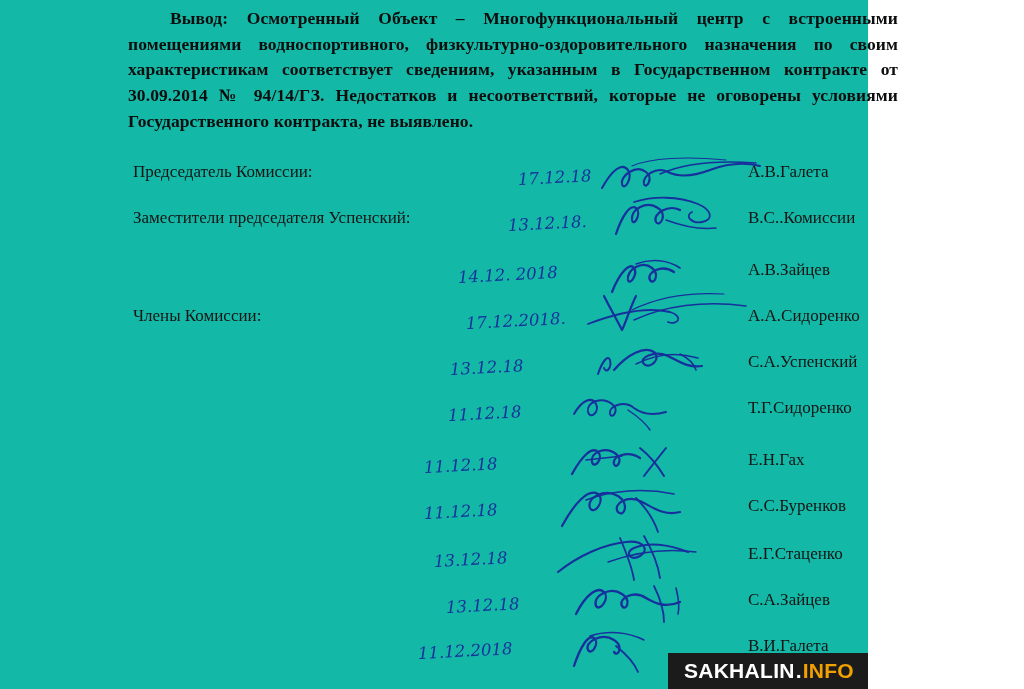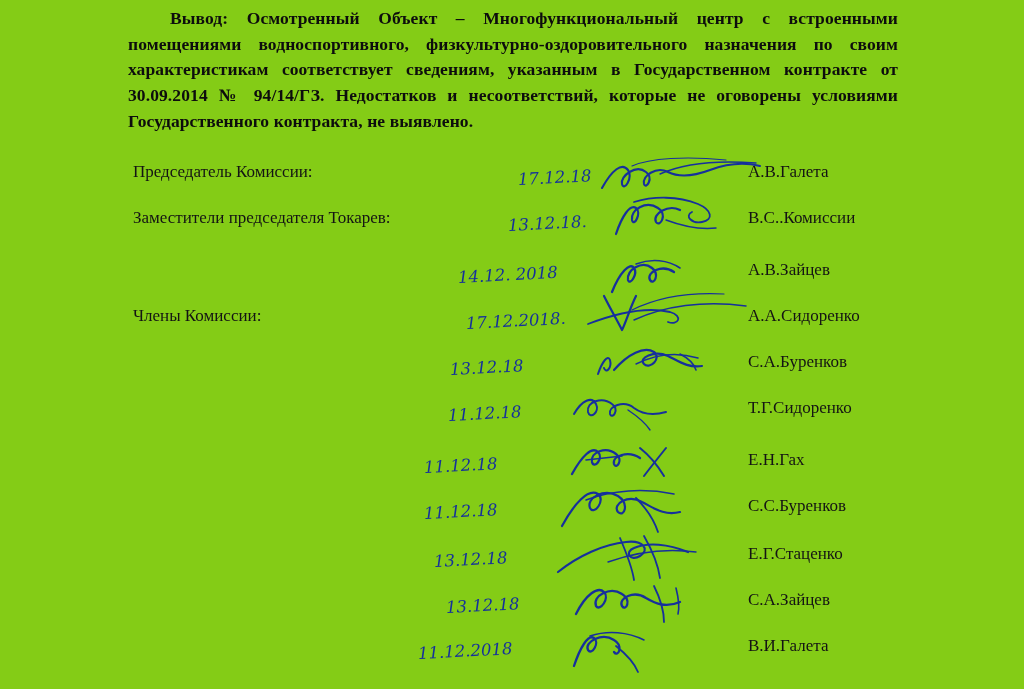--- a/index.html
+++ b/index.html
@@ -10,23 +10,23 @@
     width: 1024px;
     height: 689px;
     background: #ffffff;
     font-family: "Liberation Serif", serif;
     color: #111111;
     overflow: hidden;
     position: relative;
   }
   .page {
     position: relative;
-    width: 1024px;
+    width: 868px;
     height: 689px;
-    background: #84cc16;
+    background: #14b8a6;
   }
 
   
   .conclusion {
     position: absolute;
     left: 128px;
     top: 6px;
     width: 770px;
     font-size: 17.5px;
     line-height: 1.47;
@@ -142,21 +142,21 @@
       <span class="hand-date" style="left:518px; top:8px;">17.12.18</span>
       <svg class="sig-svg" style="left:598px; top:-8px;" width="170" height="48" viewBox="0 0 170 48">
         <path d="M4 34 C14 16 24 8 30 16 C35 24 26 38 24 30 C22 22 38 10 48 18 C56 24 48 36 46 30 C44 22 58 12 70 18 C82 24 96 22 112 16 C128 10 146 8 162 12" stroke-width="2.1"></path>
         <path d="M62 20 C84 10 118 6 158 9" stroke-width="1.4"></path>
         <path d="M34 12 C52 4 88 2 128 6" stroke-width="1.2"></path>
       </svg>
       <span class="name">А.В.Галета</span>
     </div>
 
     <div class="sig-row" style="top:58px;">
-      <span class="role">Заместители председателя Токарев:</span>
+      <span class="role">Заместители председателя Успенский:</span>
       <span class="hand-date" style="left:508px; top:8px;">13.12.18.</span>
       <svg class="sig-svg" style="left:606px; top:-14px;" width="140" height="52" viewBox="0 0 140 52">
         <path d="M10 40 C16 22 24 10 30 14 C36 18 28 34 26 26 C24 16 40 6 52 14 C62 20 54 34 50 28 C46 20 62 10 74 16" stroke-width="2.2"></path>
         <path d="M28 8 C48 2 72 2 92 10 C106 16 108 26 96 28 C86 30 78 22 86 18" stroke-width="1.8"></path>
         <path d="M60 26 C76 32 92 36 110 34" stroke-width="1.4"></path>
       </svg>
       <span class="name">В.С..Комиссии</span>
     </div>
 
     <div class="sig-row" style="top:110px;">
@@ -183,21 +183,21 @@
 
     <div class="sig-row" style="top:202px;">
       <span class="role"></span>
       <span class="hand-date" style="left:450px; top:8px;">13.12.18</span>
       <svg class="sig-svg" style="left:584px; top:-12px;" width="140" height="50" viewBox="0 0 140 50">
         <path d="M14 34 C18 22 24 14 26 20 C28 28 22 34 20 28" stroke-width="2"></path>
         <path d="M30 30 C44 14 60 6 70 12 C78 18 66 30 60 24 C54 18 70 10 84 16 C96 22 104 28 118 26" stroke-width="2.2"></path>
         <path d="M52 24 C72 14 94 12 114 18" stroke-width="1.4"></path>
         <path d="M96 14 C104 18 110 24 112 30" stroke-width="1.6"></path>
       </svg>
-      <span class="name">С.А.Буренков</span>
+      <span class="name">С.А.Успенский</span>
     </div>
 
     <div class="sig-row" style="top:248px;">
       <span class="role"></span>
       <span class="hand-date" style="left:448px; top:8px;">11.12.18</span>
       <svg class="sig-svg" style="left:566px; top:-8px;" width="110" height="44" viewBox="0 0 110 44">
         <path d="M8 24 C16 10 26 6 30 14 C34 22 24 30 22 22 C20 12 36 6 46 14 C54 20 46 30 44 24 C42 16 58 10 68 18 C76 24 86 26 100 22" stroke-width="2"></path>
         <path d="M62 20 C74 28 80 34 84 40" stroke-width="1.4"></path>
       </svg>
       <span class="name">Т.Г.Сидоренко</span>
@@ -255,14 +255,19 @@
       <svg class="sig-svg" style="left:556px; top:-10px;" width="120" height="48" viewBox="0 0 120 48">
         <path d="M18 40 C24 22 32 8 38 12 C44 16 36 30 32 24 C28 16 46 6 58 14 C68 20 62 32 58 26" stroke-width="2.3"></path>
         <path d="M34 10 C52 4 72 6 88 14" stroke-width="1.6"></path>
         <path d="M60 20 C70 28 78 36 82 46" stroke-width="1.8"></path>
       </svg>
       <span class="name">В.И.Галета</span>
     </div>
 
   </div>
 
+  <div class="watermark">
+    <span class="wm-main">SAKHALIN</span>
+    <span class="wm-dot">.</span>
+    <span class="wm-accent">INFO</span>
+  </div>
 
 </div>
 
 </body></html>

